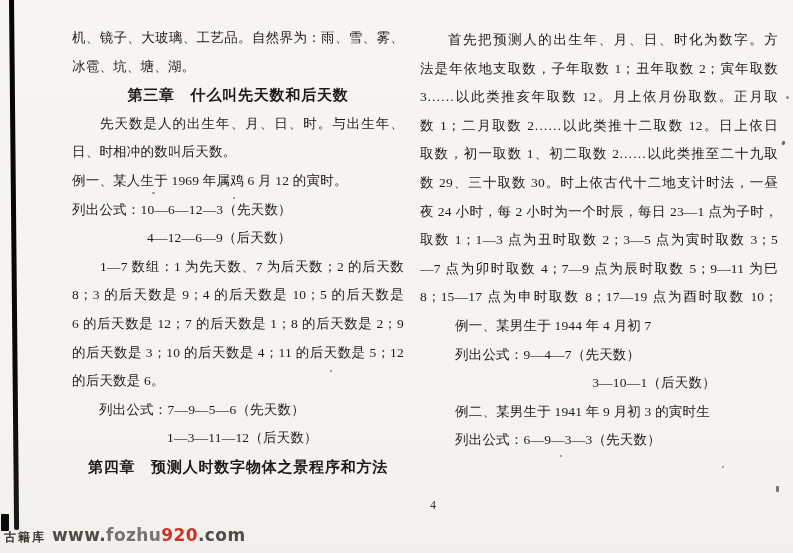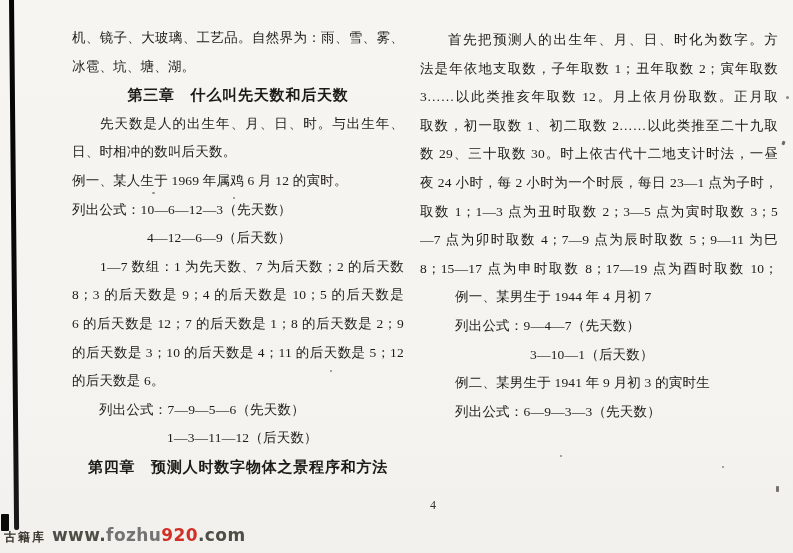--- a/index.html
+++ b/index.html
@@ -25,21 +25,21 @@
     white-space:nowrap;overflow:hidden;letter-spacing:0.2px;
   }
   .just{white-space:normal;text-align:justify;text-align-last:justify;max-height:28.6px;}
   .head{font-weight:bold;text-align:center;text-align-last:center;font-size:15px;letter-spacing:0.8px;white-space:normal;}
   .ind2{padding-left:28px;}
   .ind25{padding-left:27px;}
   .ind35{padding-left:35px;}
   .ind45{padding-left:48px;}
   .ind75{padding-left:75px;}
   .ind95{padding-left:95px;}
-  .ind110{padding-left:110px;}
+  .ind110{padding-left:110px;text-align:center;}
   
   .page-number{position:absolute;left:430px;top:498px;font-size:12px;color:#33312c;font-family:"Liberation Serif",serif;}
   
   .watermark{
     position:absolute;left:4px;top:525px;
     font-family:"DejaVu Sans","Liberation Sans",sans-serif;
     font-weight:bold;font-size:17px;letter-spacing:0.4px;white-space:nowrap;
   }
   .wm-cn{font-size:12px;margin-right:6px;letter-spacing:2px;}
   
@@ -76,20 +76,21 @@
       <div class="line just">的后天数是 3；10 的后天数是 4；11 的后天数是 5；12</div>
       <div class="line ">的后天数是 6。</div>
       <div class="line ind25">列出公式：7—9—5—6（先天数）</div>
       <div class="line ind95">1—3—11—12（后天数）</div>
       <div class="line head">第四章　预测人时数字物体之景程序和方法</div>
     </div>
   <div class="col col-right">
       <div class="line just ind2">首先把预测人的出生年、月、日、时化为数字。方</div>
       <div class="line just">法是年依地支取数，子年取数 1；丑年取数 2；寅年取数</div>
       <div class="line just">3……以此类推亥年取数 12。月上依月份取数。正月取</div>
+      <div class="line just">数 1；二月取数 2……以此类推十二取数 12。日上依日</div>
       <div class="line just">取数，初一取数 1、初二取数 2……以此类推至二十九取</div>
       <div class="line just">数 29、三十取数 30。时上依古代十二地支计时法，一昼</div>
       <div class="line just">夜 24 小时，每 2 小时为一个时辰，每日 23—1 点为子时，</div>
       <div class="line just">取数 1；1—3 点为丑时取数 2；3—5 点为寅时取数 3；5</div>
       <div class="line just">—7 点为卯时取数 4；7—9 点为辰时取数 5；9—11 为巳</div>
       <div class="line just">8；15—17 点为申时取数 8；17—19 点为酉时取数 10；</div>
       <div class="line ind35">例一、某男生于 1944 年 4 月初 7</div>
       <div class="line ind35">列出公式：9—4—7（先天数）</div>
       <div class="line ind110">3—10—1（后天数）</div>
       <div class="line ind35">例二、某男生于 1941 年 9 月初 3 的寅时生</div>

